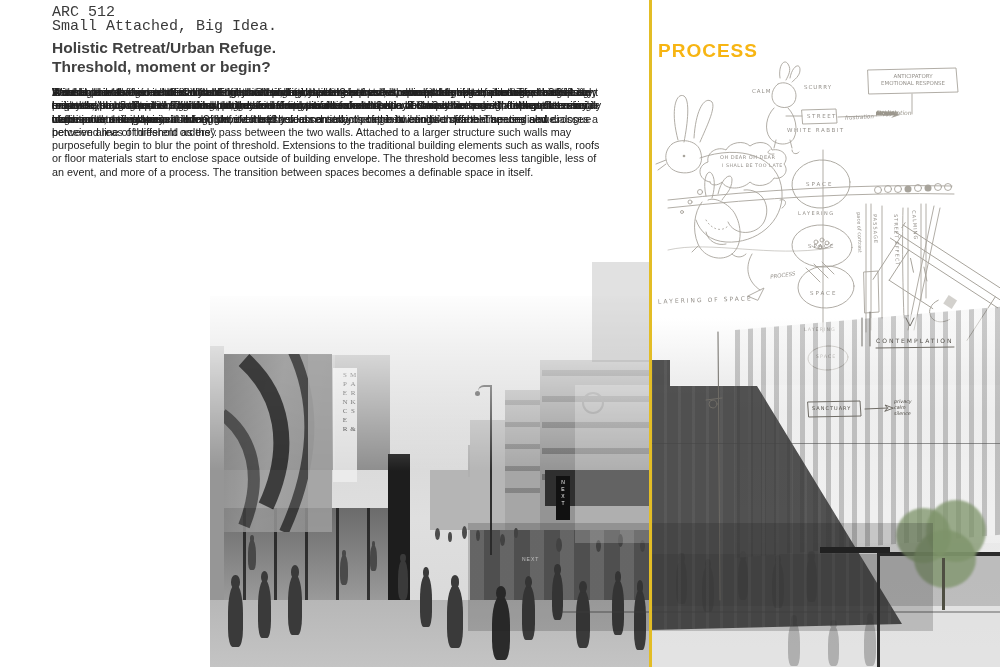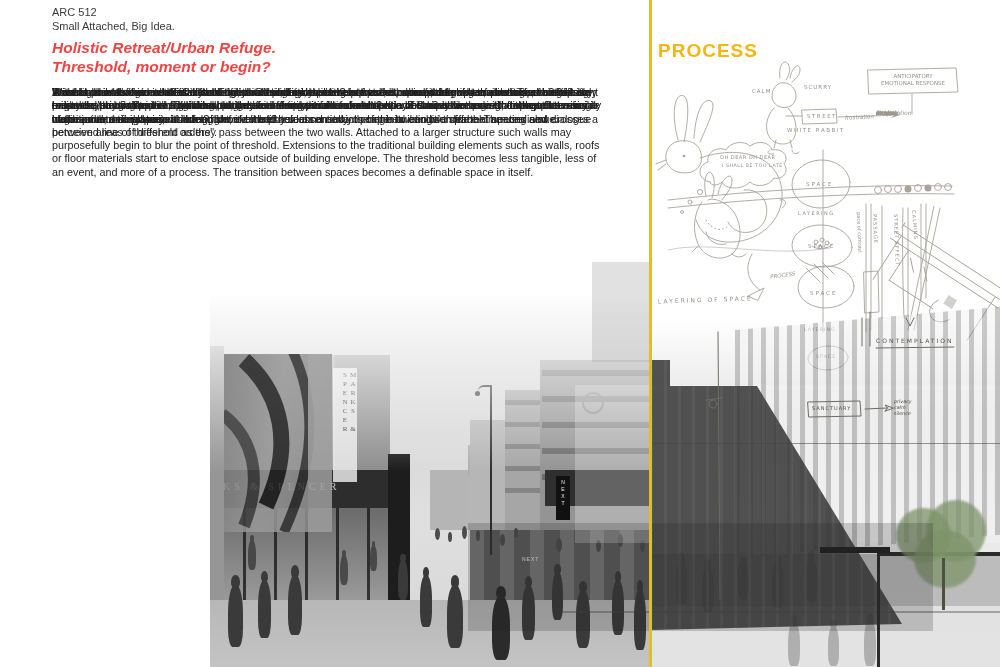--- a/index.html
+++ b/index.html
@@ -1,22 +1,22 @@
 <!DOCTYPE html>
 <html><head>
 <meta charset="utf-8">
 <style>
   html,body{margin:0;padding:0;background:#888;}
   #page{position:relative;width:1000px;height:667px;background:#ffffff;overflow:hidden;
         font-family:"Liberation Sans",sans-serif;}
   #page *{position:absolute;box-sizing:border-box;}
 
   
-  .header{left:52px;top:6px;width:300px;font-size:11px;line-height:13.5px;color:#3a3a3a;z-index:20;}
-  .title{left:52px;top:38px;width:420px;font-size:15.5px;font-weight:bold;line-height:19px;color:#ef4444;z-index:20;font-style:italic;}
+  .header{left:52px;top:6px;width:300px;font-size:15px;line-height:13.5px;color:#3a3a3a;z-index:20;font-family:Liberation Mono, monospace;}
+  .title{left:52px;top:38px;width:420px;font-size:15.5px;font-weight:bold;line-height:19px;color:#404040;z-index:20;}
   .essay{left:52px;top:86px;width:550px;font-size:10.8px;line-height:13.3px;color:#222;z-index:20;}
   .essay p{position:static;margin:0 0 11px 0;}
 
   
   .divider{left:649px;top:0;width:3px;height:667px;background:#E3BD25;z-index:40;}
 
   
   .process-heading{left:658px;top:40px;font-size:19px;font-weight:bold;letter-spacing:1px;color:#F7B513;z-index:30;}
 
   
@@ -73,23 +73,20 @@
 
 <div id="page">
 
   <div class="photoL">
 
     <div style="left:220px;top:174px;width:90px;height:60px;background:#b5b5b5;"></div>
     <div style="left:258px;top:149px;width:10px;height:32px;background:#b0b0b0;"></div>
 
     <div class="speck" style="left:0;top:59px;width:125px;height:115px;background:#a2a2a2;"></div>
     <div class="speck" style="left:125px;top:59px;width:55px;height:115px;background:#8e8e8e;"></div>
-    <div style="left:5px;top:174px;width:180px;height:38px;background:#2d2d2d;">
-      <span style="left:8px;top:11px;font-family:'Liberation Serif',serif;font-size:10px;letter-spacing:4px;color:#cfcfcf;">KS &amp; SPENCER</span>
-    </div>
     <div style="left:5px;top:212px;width:180px;height:92px;
          background:linear-gradient(#6b6b6b,#9a9a9a);"></div>
     <div style="left:5px;top:212px;width:180px;height:92px;
          background:repeating-linear-gradient(90deg,transparent 0 28px,rgba(25,25,25,.8) 28px 31px);"></div>
     <div style="left:5px;top:304px;width:180px;height:16px;background:#454545;"></div>
     <div class="speck" style="left:0;top:50px;width:14px;height:321px;background:#969696;"></div>
     <div style="left:123px;top:72px;width:24px;height:114px;background:rgba(238,238,238,.82);">
       <span class="vtext" style="left:8px;top:3px;font-family:'Liberation Serif',serif;font-size:7px;letter-spacing:1px;color:#2e2e2e;">MARKS &amp; SPENCER</span>
     </div>
     <div style="left:178px;top:158px;width:22px;height:152px;background:#1d1d1d;"></div>

